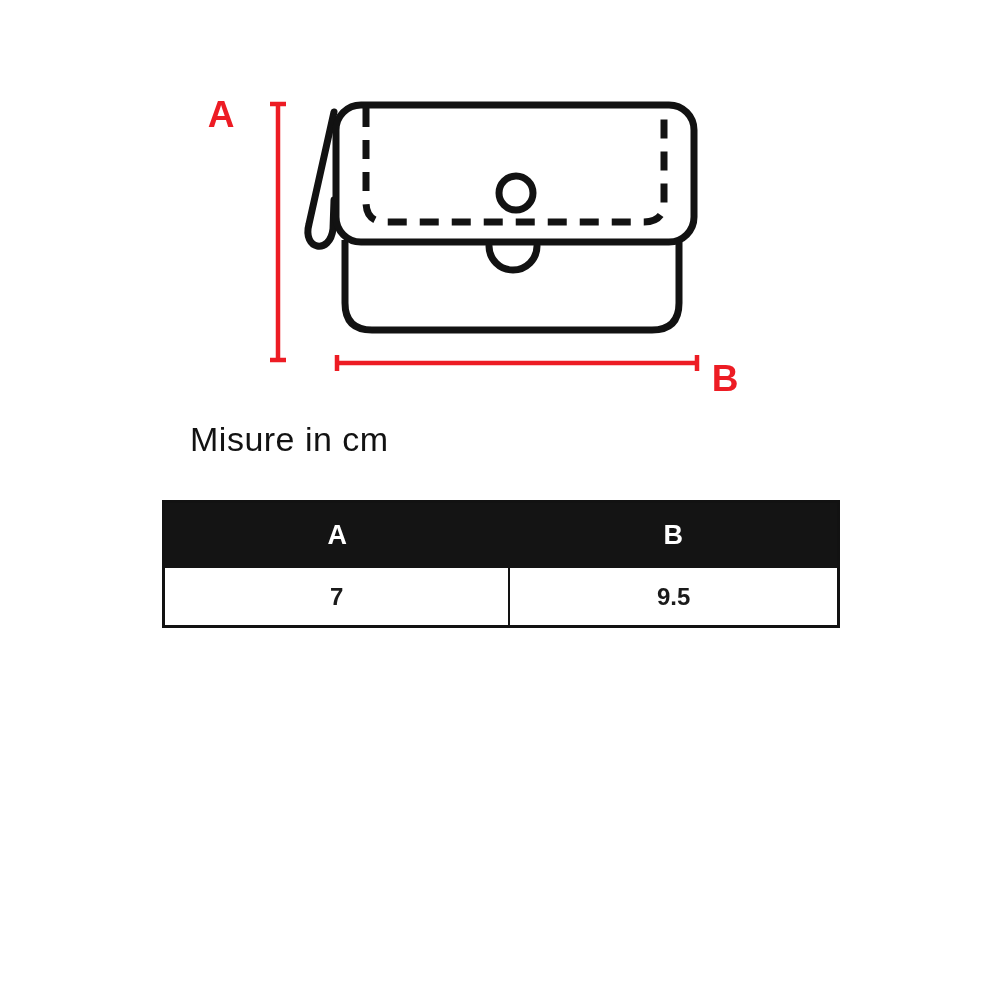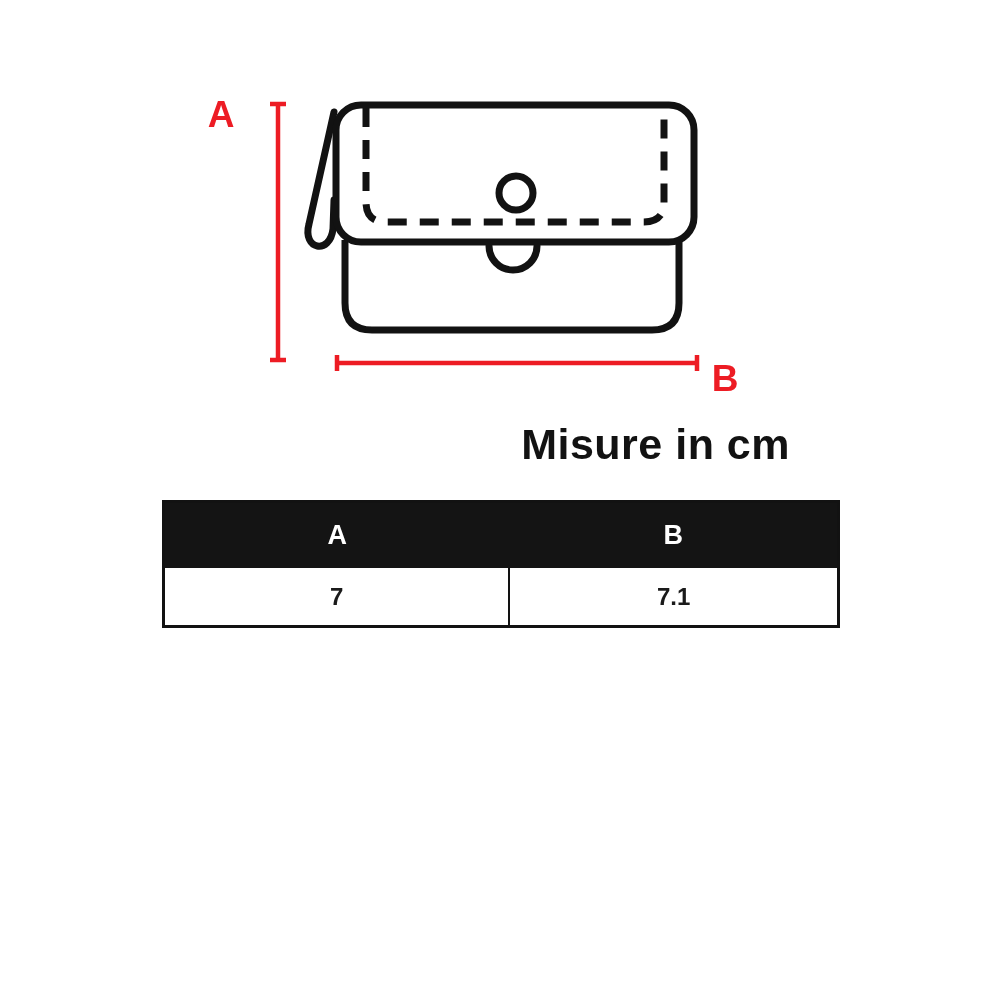--- a/index.html
+++ b/index.html
@@ -44,23 +44,23 @@
     color: var(--accent-red, #ed1c24);
   }
   .label-a { left: 196px; top: 96px; }
   .label-b { left: 700px; top: 360px; }
   .title {
     position: absolute;
     left: 190px;
     top: 420px;
     width: 600px;
     margin: 0;
-    text-align: right;
-    font-size: 43px;
-    font-weight: bold;
+    text-align: left;
+    font-size: 34px;
+    font-weight: normal;
     letter-spacing: 0.5px;
     color: var(--line-black, #121212);
   }
   .size-table {
     position: absolute;
     left: 162px;
     top: 500px;
     width: 678px;
     border-collapse: collapse;
     table-layout: fixed;
@@ -120,18 +120,18 @@
   <table class="size-table">
     <thead>
       <tr>
         <th class="col-a">A</th>
         <th>B</th>
       </tr>
     </thead>
     <tbody>
       <tr>
         <td>7</td>
-        <td>7.1</td>
+        <td>9.5</td>
       </tr>
     </tbody>
   </table>
 
 </div>
 
 </body></html>

